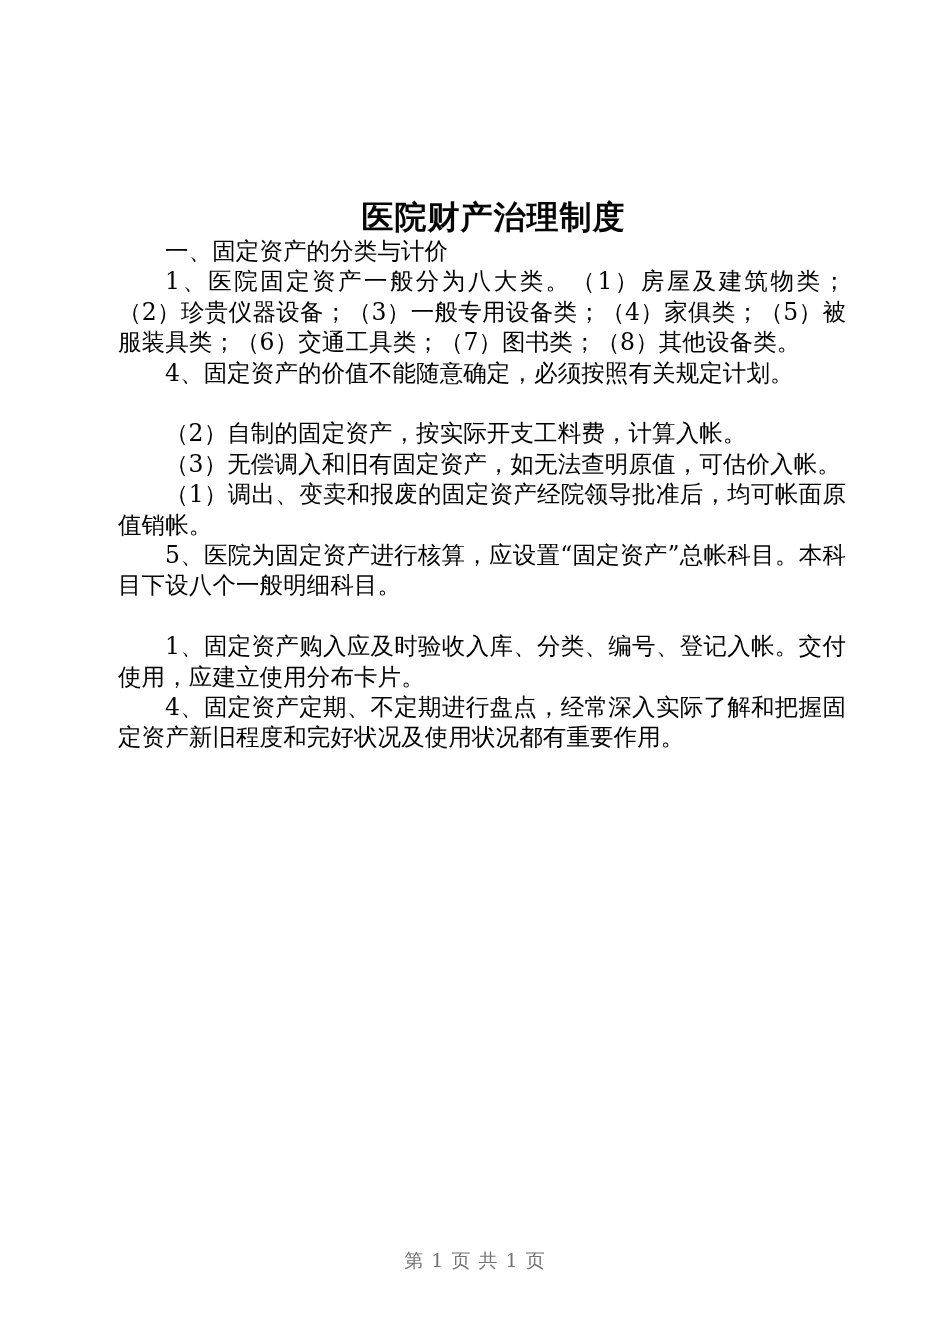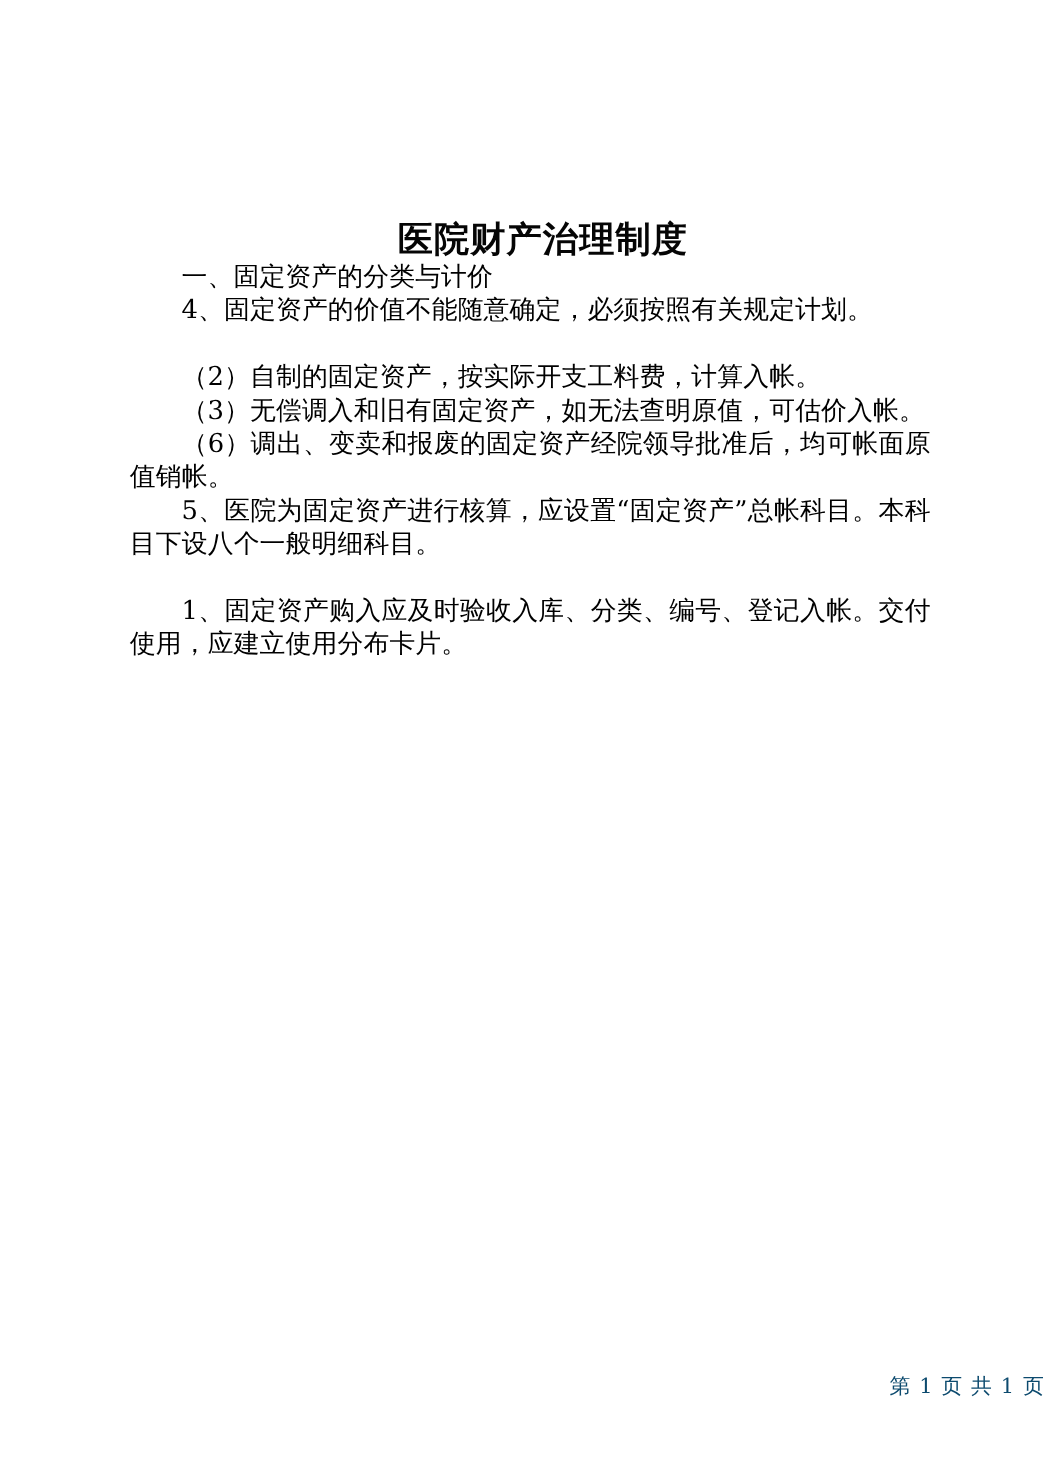--- a/index.html
+++ b/index.html
@@ -52,56 +52,58 @@
     text-indent: 2em;
   }
   .spacer-line {
     height: 30.4px;
   }
   .page-footer {
     position: absolute;
     left: 0;
     right: 0;
     top: 1248px;
-    text-align: right;
+    text-align: center;
     font-size: 19px;
     line-height: 24px;
-    color: #0c4a6e;
+    color: #737373;
     letter-spacing: 1px;
   }
 </style>
 </head>
 <body>
 
 <div class="page">
 
   <h1 class="doc-title">医院财产治理制度</h1>
 
   <div class="body-block">
 
     <p class="para indent">一、固定资产的分类与计价</p>
 
+    <p class="para indent">1、医院固定资产一般分为八大类。（1）房屋及建筑物类；（2）珍贵仪器设备；（3）一般专用设备类；（4）家俱类；（5）被服装具类；（6）交通工具类；（7）图书类；（8）其他设备类。</p>
 
     <p class="para indent">4、固定资产的价值不能随意确定，必须按照有关规定计划。</p>
 
     <div class="spacer-line"></div>
 
 
     <p class="para indent">（2）自制的固定资产，按实际开支工料费，计算入帐。</p>
 
     <p class="para indent">（3）无偿调入和旧有固定资产，如无法查明原值，可估价入帐。</p>
 
-    <p class="para indent">（6）调出、变卖和报废的固定资产经院领导批准后，均可帐面原值销帐。</p>
+    <p class="para indent">（1）调出、变卖和报废的固定资产经院领导批准后，均可帐面原值销帐。</p>
 
 
     <p class="para indent">5、医院为固定资产进行核算，应设置“固定资产”总帐科目。本科目下设八个一般明细科目。</p>
 
 
     <div class="spacer-line"></div>
 
     <p class="para indent">1、固定资产购入应及时验收入库、分类、编号、登记入帐。交付使用，应建立使用分布卡片。</p>
 
+    <p class="para indent">4、固定资产定期、不定期进行盘点，经常深入实际了解和把握固定资产新旧程度和完好状况及使用状况都有重要作用。</p>
 
   </div>
 
   <div class="page-footer">第 1 页  共 1 页</div>
 
 </div>
 
 </body></html>

